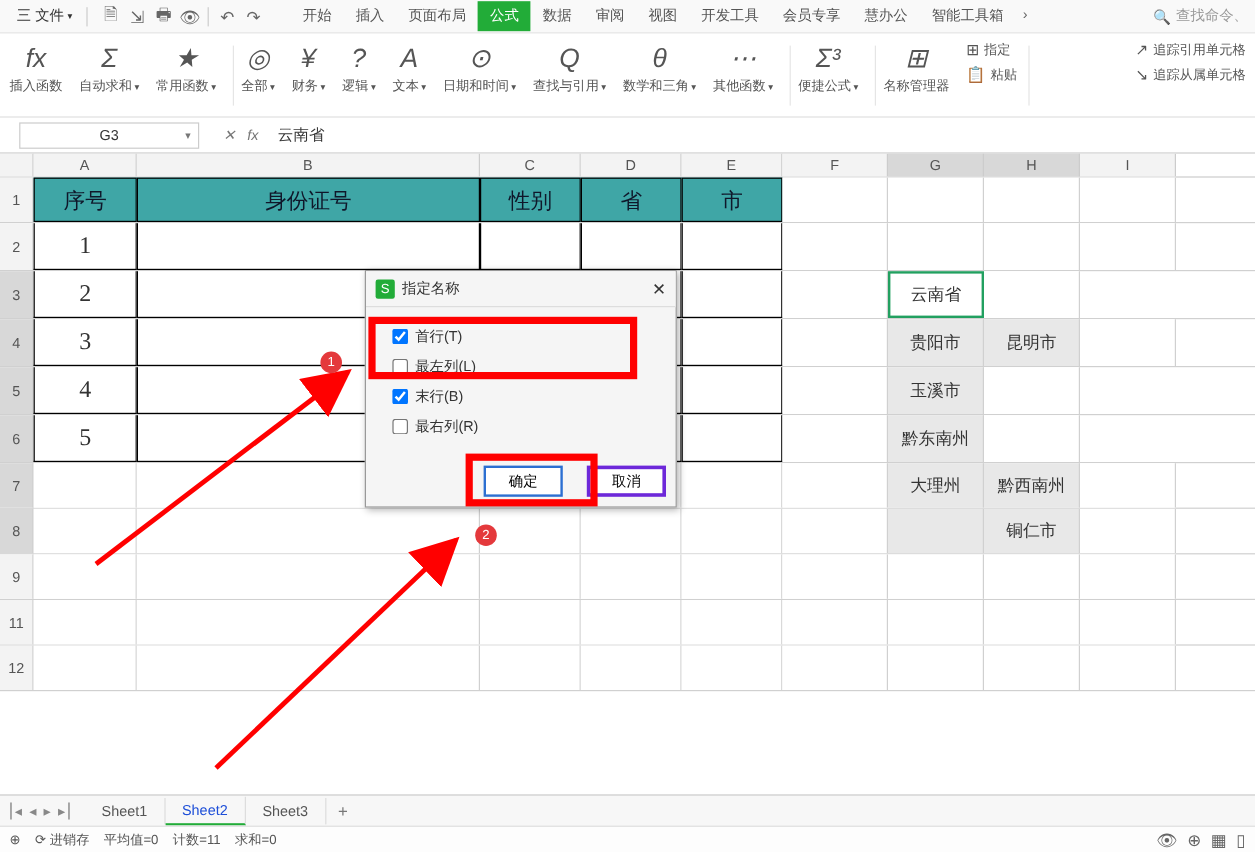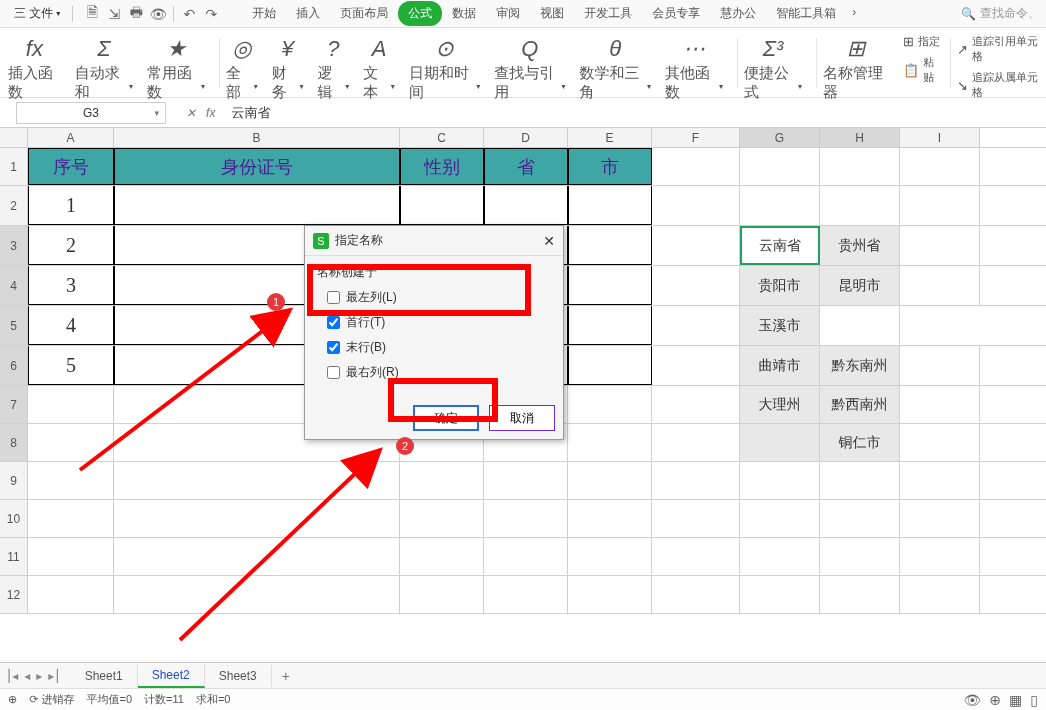--- a/index.html
+++ b/index.html
@@ -52,21 +52,21 @@
     .tab {
       padding: 4px 10px;
       font-size: 12px;
       color: #555;
       cursor: pointer;
       text-align: center;
     }
     .tab.active {
       background: #22ac38;
       color: #fff;
-      border-radius: 12px;
+      border-radius: 0;
       font-family: Liberation Serif, serif;
     }
     .tabs .more {
       padding: 4px 6px;
       color: #666;
     }
     .search-area {
       margin-left: auto;
       display: flex;
       align-items: center;
@@ -93,21 +93,21 @@
       color: #555;
     }
     .ribbon-group .rg-icon {
       font-size: 22px;
       height: 30px;
       display: flex;
       align-items: center;
       font-style: italic;
     }
     .ribbon-group .rg-label {
-      font-size: 15px;
+      font-size: 11px;
       display: flex;
       align-items: center;
     }
     .ribbon-group .rg-label .dd::after {
       content: "▾";
       font-size: 8px;
       margin-left: 2px;
     }
     .ribbon-sep {
       width: 1px;
@@ -223,21 +223,21 @@
     .cell {
       border-right: 1px solid #d0d0d0;
       font-size: 14px;
       display: flex;
       align-items: center;
       justify-content: center;
       background: #fff;
     }
     .header-cell {
       background: #3fa6a6;
-      color: #4c1d95;
+      color: #0f172a;
       font-size: 18px;
       font-weight: 500;
       border: 1px solid #000;
       border-right: 1px solid #000;
     }
     .data-cell-bordered {
       border: 1px solid #000;
       border-top: none;
       font-family: "Times New Roman", serif;
       font-size: 20px;
@@ -312,28 +312,28 @@
       margin: 8px 0 8px 10px;
       font-size: 12px;
     }
     .dialog-body .chk input {
       margin-right: 6px;
     }
     .dialog-footer {
       display: flex;
       justify-content: flex-end;
       padding: 8px;
-      gap: 10px;
+      gap: 20px;
     }
     .dialog-footer button {
       width: 66px;
       height: 26px;
       font-size: 12px;
       background: #fff;
-      border: 1px solid #6d28d9;
+      border: 3px solid #6d28d9;
       cursor: pointer;
     }
     .dialog-footer button.ok {
       border: 2px solid #2c6fd1;
     }
     
     .red-box-1 {
       position: absolute;
       left: 307px;
       top: 264px;
@@ -632,21 +632,20 @@
   </div>
   <div class="row r-data">
     <div class="row-h" style="background:#d8d8d8;">3</div>
     <div class="cell data-cell-bordered cA">2</div>
     <div class="cell data-cell-bordered cB"></div>
     <div class="cell data-cell-bordered cC"></div>
     <div class="cell data-cell-bordered cD"></div>
     <div class="cell data-cell-bordered cE"></div>
     <div class="cell cF"></div>
     <div class="cell cG g3-active">云南省</div>
-    <div class="cell cH gh-sel">贵州省</div>
     <div class="cell cI"></div>
   </div>
   <div class="row r-data">
     <div class="row-h" style="background:#d8d8d8;">4</div>
     <div class="cell data-cell-bordered cA">3</div>
     <div class="cell data-cell-bordered cB"></div>
     <div class="cell data-cell-bordered cC"></div>
     <div class="cell data-cell-bordered cD"></div>
     <div class="cell data-cell-bordered cE"></div>
     <div class="cell cF"></div>
@@ -666,21 +665,20 @@
     <div class="cell cI"></div>
   </div>
   <div class="row r-data">
     <div class="row-h" style="background:#d8d8d8;">6</div>
     <div class="cell data-cell-bordered cA">5</div>
     <div class="cell data-cell-bordered cB"></div>
     <div class="cell data-cell-bordered cC"></div>
     <div class="cell data-cell-bordered cD"></div>
     <div class="cell data-cell-bordered cE"></div>
     <div class="cell cF"></div>
-    <div class="cell cG gh-sel">曲靖市</div>
     <div class="cell cH gh-sel">黔东南州</div>
     <div class="cell cI"></div>
   </div>
 
   <div class="row r-norm">
     <div class="row-h" style="background:#d8d8d8;">7</div>
     <div class="cell cA"></div>
     <div class="cell cB"></div>
     <div class="cell cC"></div>
     <div class="cell cD"></div>
@@ -708,32 +706,20 @@
       <div class="cell cB"></div>
       <div class="cell cC"></div>
       <div class="cell cD"></div>
       <div class="cell cE"></div>
       <div class="cell cF"></div>
       <div class="cell cG"></div>
       <div class="cell cH"></div>
       <div class="cell cI"></div>
   </div>
   <div class="row r-norm">
-    <div class="row-h">10</div>
-    <div class="cell cA"></div>
-      <div class="cell cB"></div>
-      <div class="cell cC"></div>
-      <div class="cell cD"></div>
-      <div class="cell cE"></div>
-      <div class="cell cF"></div>
-      <div class="cell cG"></div>
-      <div class="cell cH"></div>
-      <div class="cell cI"></div>
-  </div>
-  <div class="row r-norm">
     <div class="row-h">11</div>
     <div class="cell cA"></div>
       <div class="cell cB"></div>
       <div class="cell cC"></div>
       <div class="cell cD"></div>
       <div class="cell cE"></div>
       <div class="cell cF"></div>
       <div class="cell cG"></div>
       <div class="cell cH"></div>
       <div class="cell cI"></div>
@@ -752,28 +738,27 @@
   </div>
 </div>
 
 <div class="dialog">
   <div class="dialog-title">
     <div class="dlg-icon">S</div>
     <span>指定名称</span>
     <span class="close">✕</span>
   </div>
   <div class="dialog-body">
-    <div class="grp-label">名称创建于</div>
+    <label class="chk">
+        <input type="checkbox" checked="" style="">
+        <span>首行(T)</span>
+      </label>
     <label class="chk">
         <input type="checkbox" style="">
         <span>最左列(L)</span>
-      </label>
-    <label class="chk">
-        <input type="checkbox" checked="" style="">
-        <span>首行(T)</span>
       </label>
     <label class="chk">
         <input type="checkbox" checked="" style="">
         <span>末行(B)</span>
       </label>
     <label class="chk">
         <input type="checkbox" style="">
         <span>最右列(R)</span>
       </label>
   </div>

